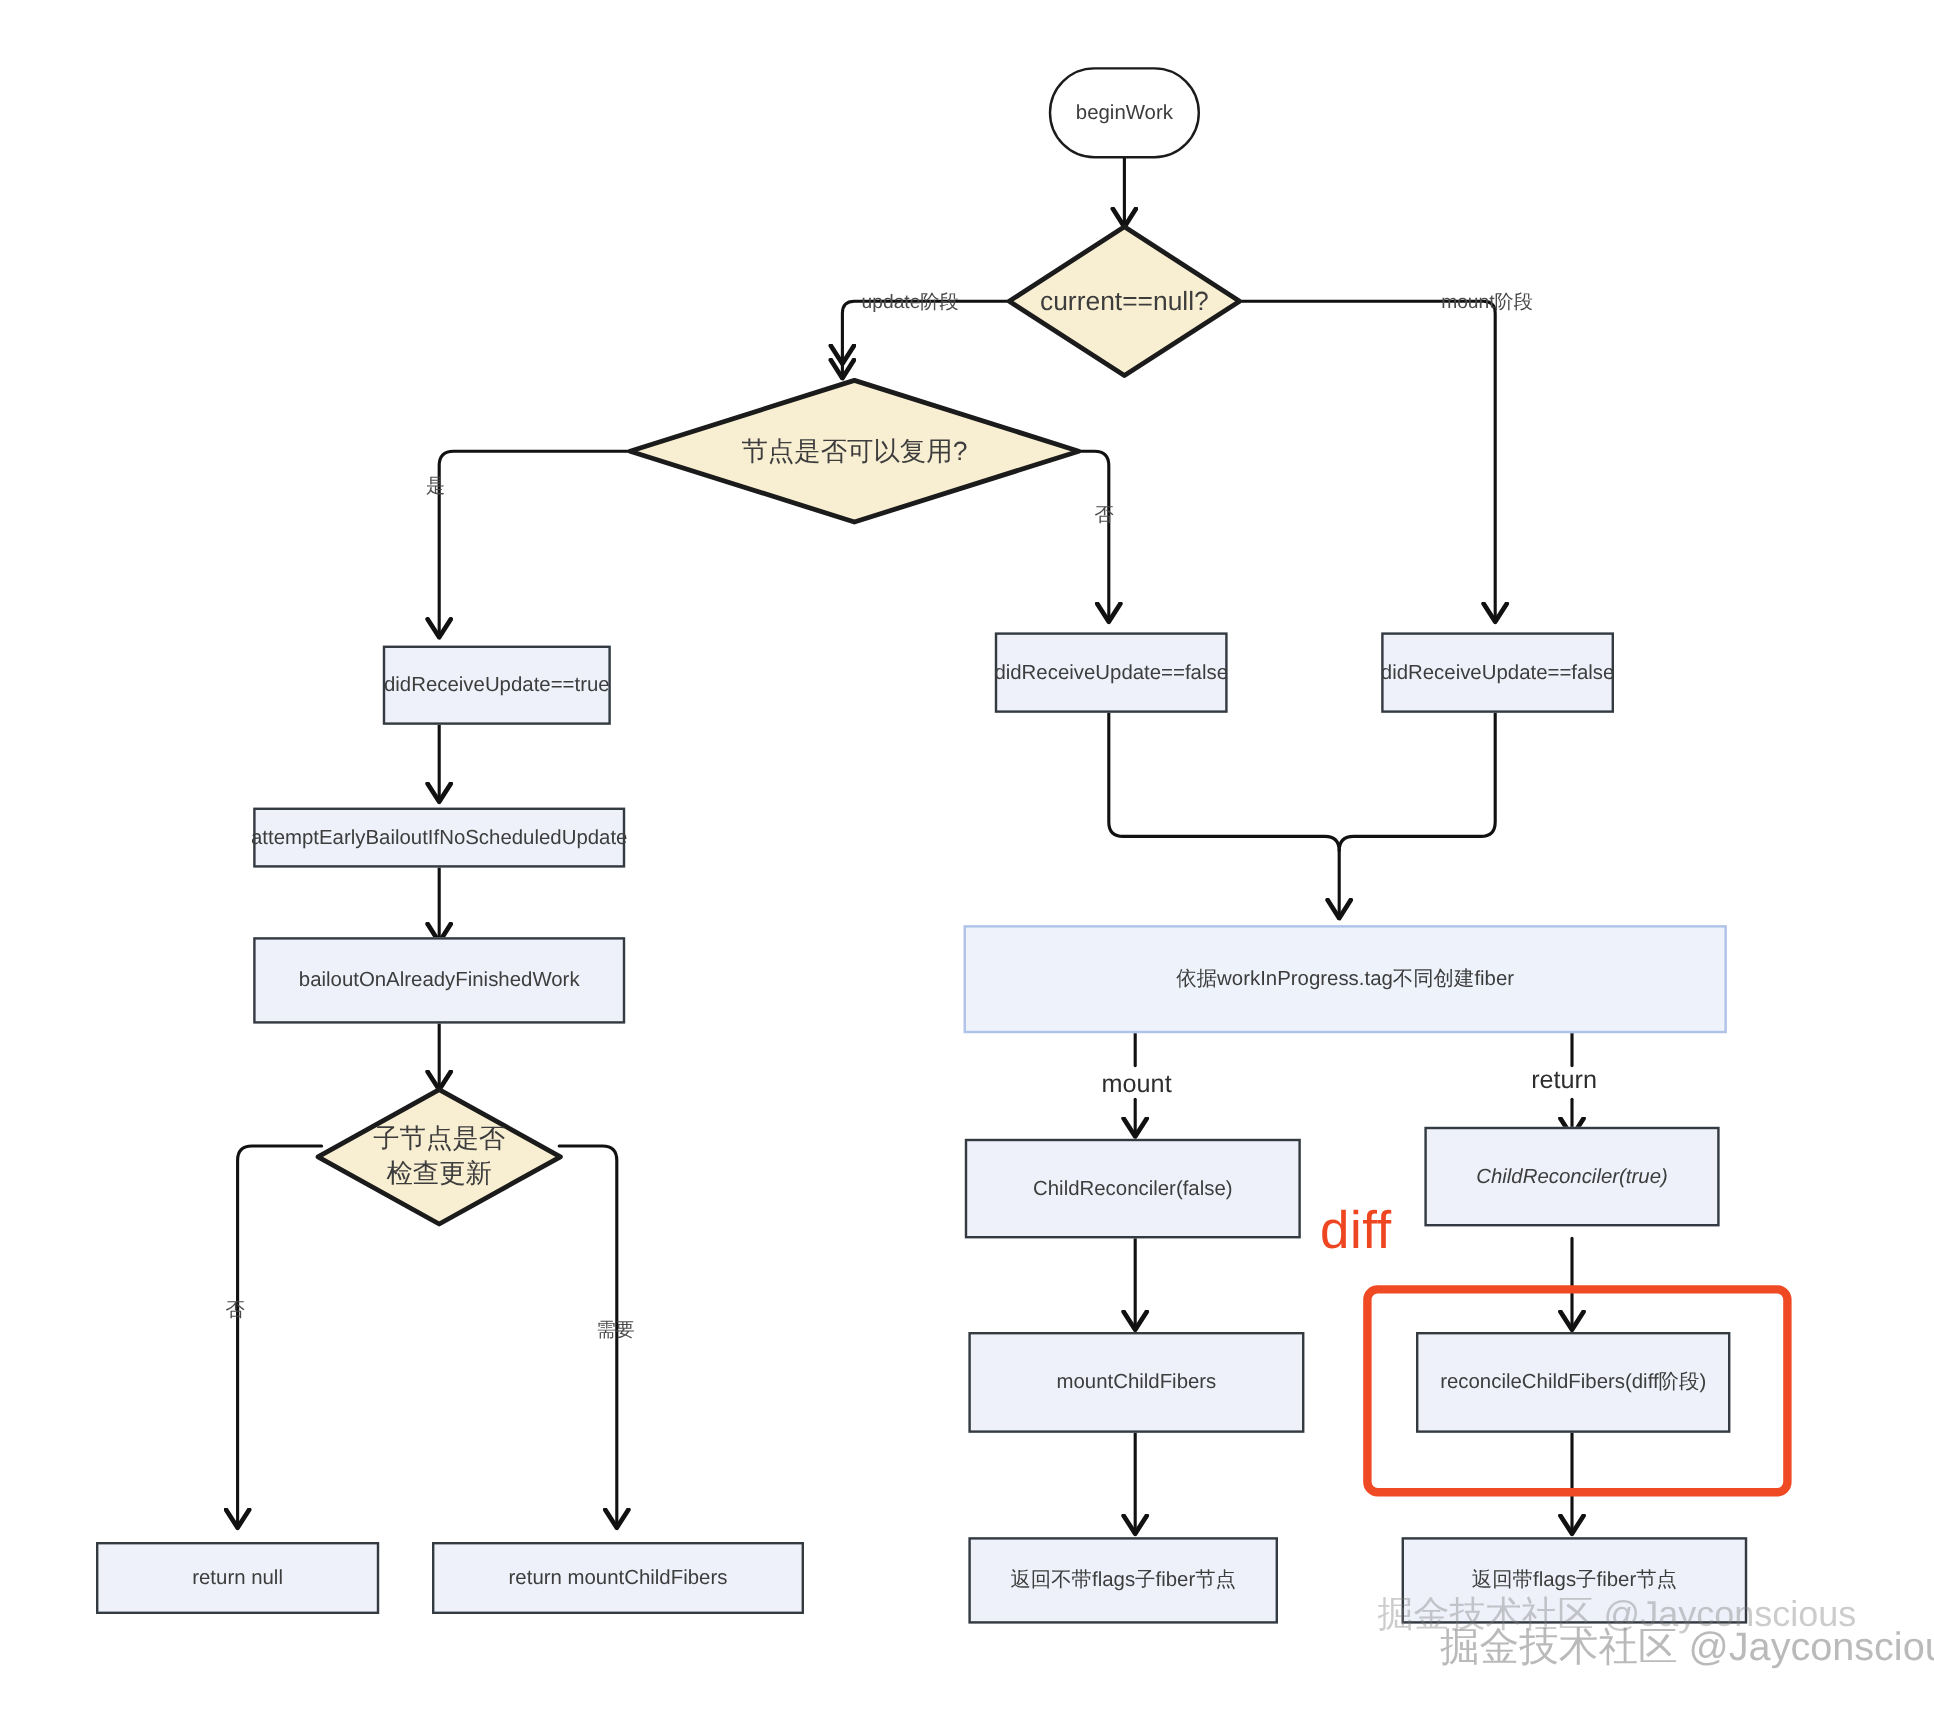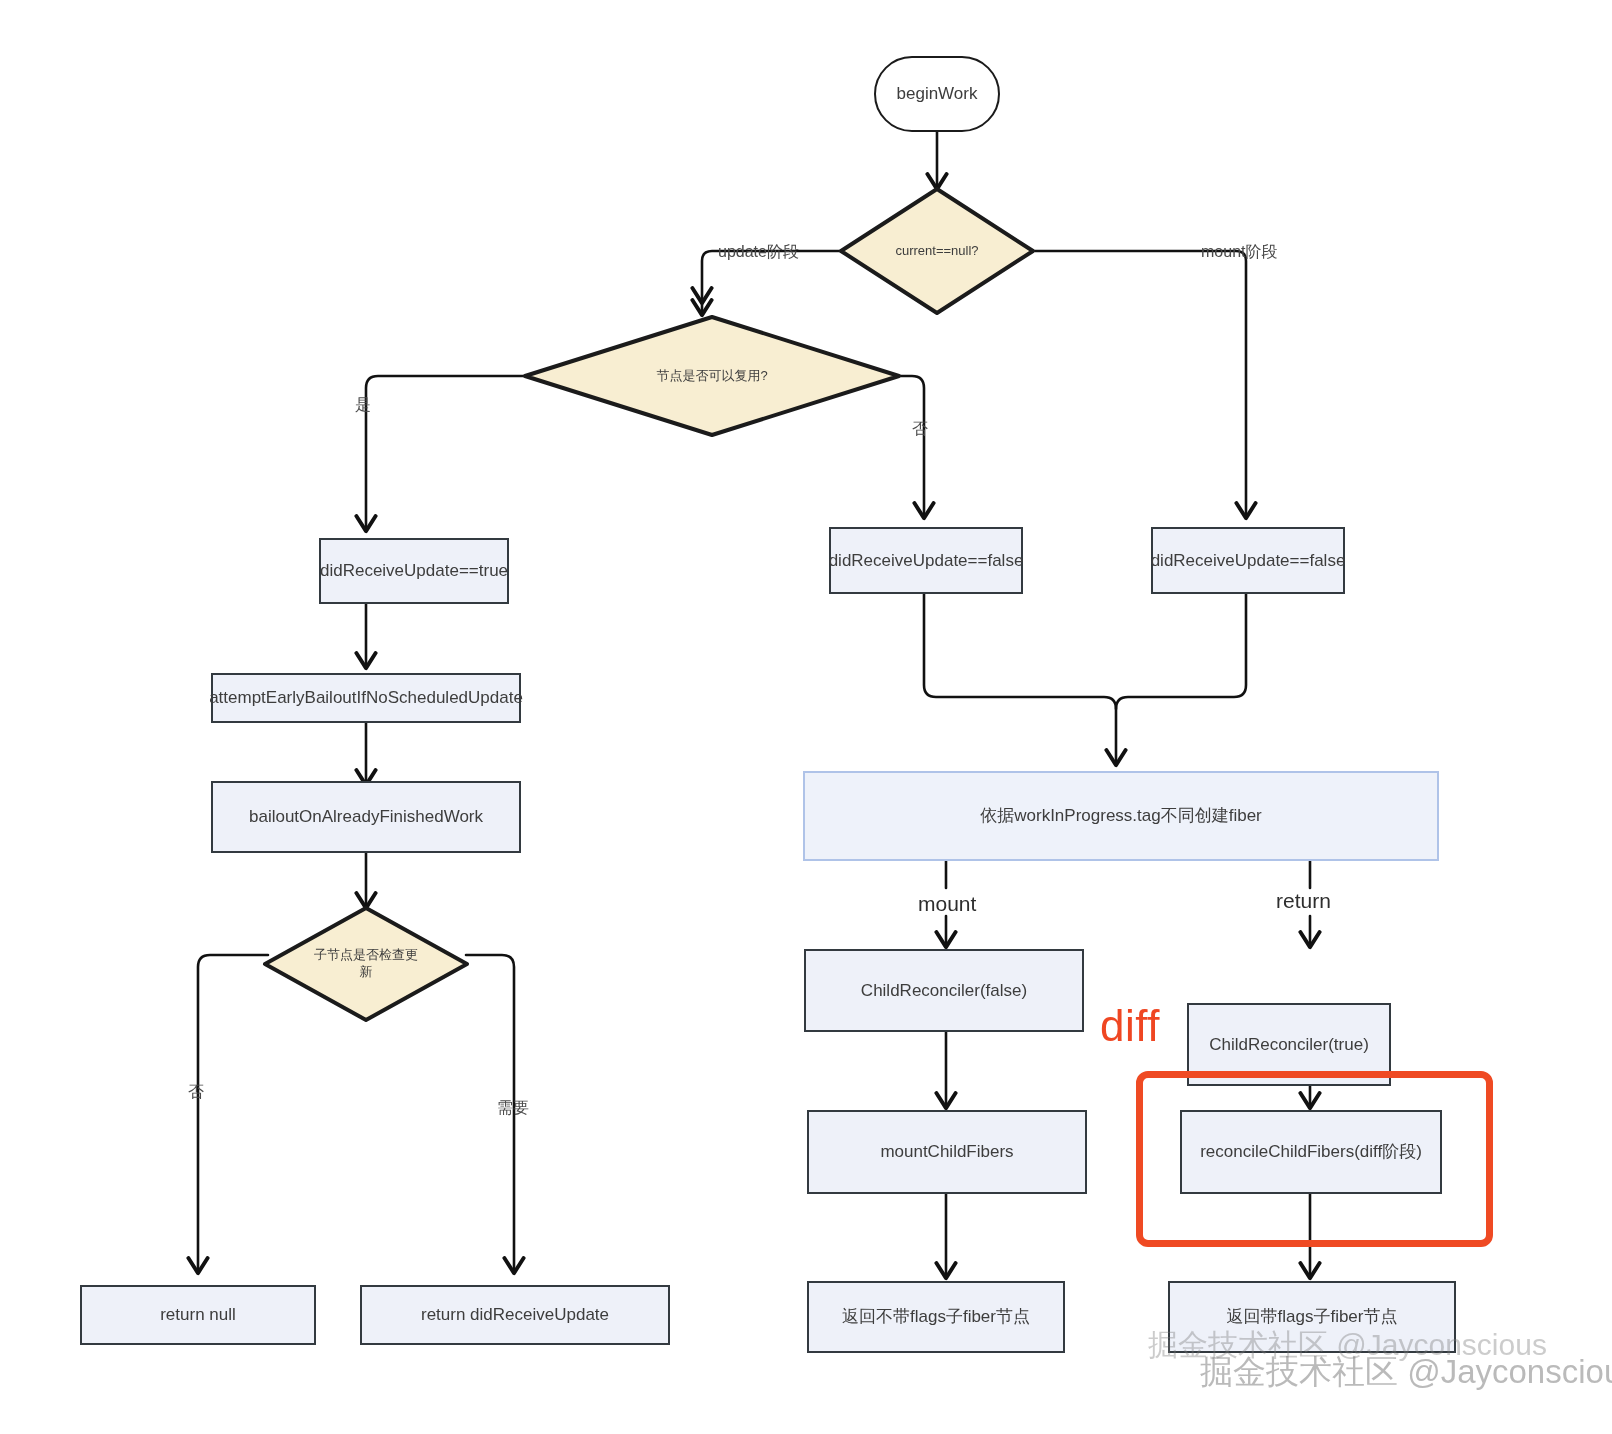--- a/index.html
+++ b/index.html
@@ -56,21 +56,21 @@
   .diamond .dlabel{
     position:absolute;
     left:12%;
     top:0;
     width:76%;
     height:100%;
     display:flex;
     align-items:center;
     justify-content:center;
     text-align:center;
-    font-size:13px;
+    font-size:22px;
     color:#3d3d3d;
     line-height:1.3;
   }
   
   .elabel{
     position:absolute;
     font-size:16px;
     color:#4a4a4a;
     white-space:nowrap;
   }
@@ -189,40 +189,40 @@
       <polygon points="104,3 205,59 104,115 3,59" fill="#f8eed2" stroke="#1b1b1b" stroke-width="4" stroke-linejoin="round"></polygon>
     </svg>
     <div class="dlabel" style="left:22%;width:56%;">子节点是否检查更新</div>
   </div>
 
   <div class="node rect" style="left:80px;top:1285px;width:236px;height:60px;">
     <span>return null</span>
   </div>
 
   <div class="node rect" style="left:360px;top:1285px;width:310px;height:60px;">
-    <span>return didReceiveUpdate</span>
+    <span>return mountChildFibers</span>
   </div>
 
   <div class="node rect" style="left:829px;top:527px;width:194px;height:67px;">
     <span>didReceiveUpdate==false</span>
   </div>
 
   <div class="node rect" style="left:1151px;top:527px;width:194px;height:67px;">
     <span>didReceiveUpdate==false</span>
   </div>
 
   <div class="node rect blue" style="left:803px;top:771px;width:636px;height:90px;">
     <span>依据workInProgress.tag不同创建fiber</span>
   </div>
 
   <div class="node rect" style="left:780px;top:949px;width:280px;height:83px;margin-left:24px;">
     <span>ChildReconciler(false)</span>
   </div>
 
-  <div class="node rect" style="left:1187px;top:1003px;width:204px;height:83px;">
+  <div class="node rect" style="left:1187px;top:939px;width:246px;height:83px;font-style:italic;">
     <span>ChildReconciler(true)</span>
   </div>
 
   <div class="node rect" style="left:807px;top:1110px;width:280px;height:84px;">
     <span>mountChildFibers</span>
   </div>
 
   <div class="hl-box" style="left:1136px;top:1071px;width:357px;height:176px;"></div>
 
   <div class="node rect" style="left:1180px;top:1110px;width:262px;height:84px;">

